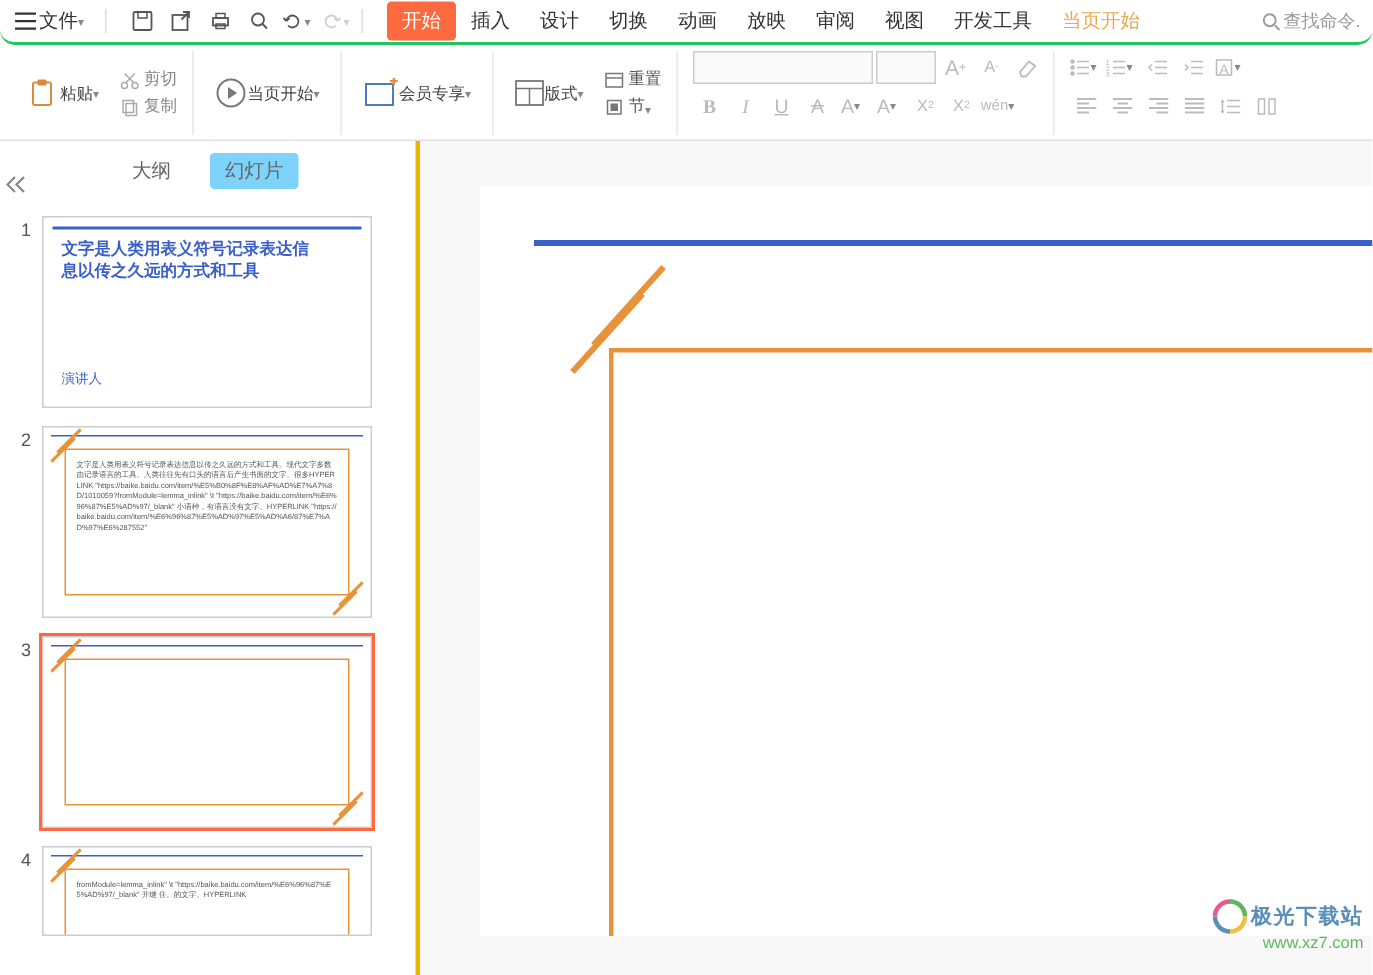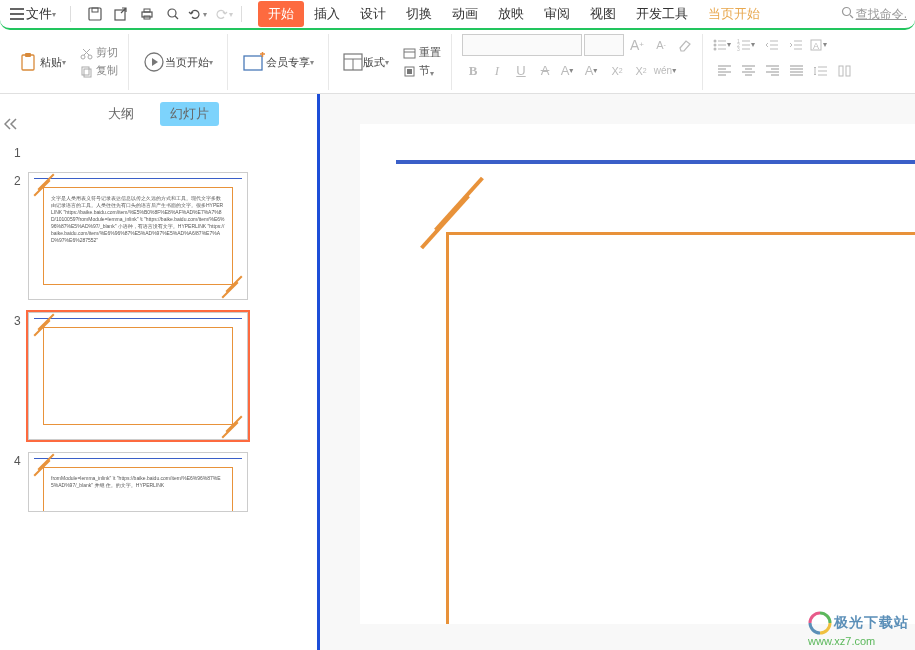--- a/index.html
+++ b/index.html
@@ -9,21 +9,21 @@
     .top-bar { height: 30px; display: flex; align-items: center; padding: 0 4px; border-bottom: 2px solid #22c55e; border-radius: 10px; }
     .file-btn { display: flex; align-items: center; padding: 2px 6px; color: #333; font-size: 13px; cursor: pointer; }
     .file-btn svg { margin-right: 2px; }
     .qat-icons { display: flex; align-items: center; gap: 2px; margin-left: 8px; }
     .qat-icon { width: 24px; height: 24px; display: flex; align-items: center; justify-content: center; color: #555; cursor: pointer; }
     .qat-sep { width: 1px; height: 16px; background: #ddd; margin: 0 4px; }
     .tabs { display: flex; margin-left: 12px; gap: 0; }
     .tab { padding: 4px 10px; font-size: 13px; color: #333; cursor: pointer; }
     .tab.active { background: #fd6a3f; color: #fff; border-radius: 3px; }
     .tab.member { color: #e8a84f; }
-    .search-cmd { margin-left: auto; display: flex; color: #999; font-size: 12px; padding-right: 4px; cursor: pointer; text-decoration: underline; }
+    .search-cmd { margin-left: auto; display: flex; align-items: center; color: #999; font-size: 12px; padding-right: 4px; cursor: pointer; }
     .search-cmd svg { margin-right: 2px; }
     
     
     .ribbon { height: 64px; display: flex; align-items: center; padding: 4px 8px; border-bottom: 1px solid #e0e0e0; gap: 4px; }
     .rib-group { display: flex; align-items: center; padding: 0 6px; border-right: 1px solid #e8e8e8; height: 56px; }
     .rib-group:last-child { border-right: none; }
     .big-btn { display: flex; flex-direction: row; align-items: center; justify-content: center; padding: 2px 4px; cursor: pointer; min-width: 36px; }
     .big-btn .icon { height: 24px; display: flex; align-items: center; justify-content: center; }
     .big-btn .lbl { font-size: 11px; color: #444; margin-top: 2px; display: flex; align-items: center; }
     .small-btns { display: flex; flex-direction: column; gap: 1px; margin-left: 2px; }
@@ -33,21 +33,21 @@
     .font-select { width: 120px; height: 22px; border: 1px solid #ccc; font-size: 12px; padding: 0 4px; color: #777; background: #fafafa; }
     .size-select { width: 40px; height: 22px; border: 1px solid #ccc; font-size: 12px; padding: 0 2px; color: #777; background: #fafafa; }
     .fmt-btn { width: 22px; height: 22px; display: flex; align-items: center; justify-content: center; color: #bbb; cursor: pointer; font-size: 13px; }
     .fmt-btn.serif { font-family: Georgia, serif; font-style: italic; }
     .dd-caret { width: 8px; font-size: 8px; color: #888; }
     
     
     .content { display: flex; height: calc(650px - 94px); }
     
     
-    .side { width: 320px; border-right: 3px solid #1d4ed8; display: flex; flex-direction: column; background: #fff; }
+    .side { width: 280px; border-right: 3px solid #eab308; display: flex; flex-direction: column; background: #fff; }
     .side-collapse { position: absolute; left: 4px; top: 116px; cursor: pointer; color: #888; }
     .side-tabs { display: flex; justify-content: center; gap: 16px; padding: 8px 0 6px; }
     .side-tab { font-size: 13px; color: #666; padding: 3px 10px; cursor: pointer; }
     .side-tab.active { background: #7dd3fc; border-radius: 3px; }
     .thumbs { flex: 1; overflow-y: auto; padding: 6px 0; }
     .thumb-row { display: flex; padding: 6px 10px 6px 14px; }
     .thumb-num { width: 14px; font-size: 12px; color: #555; padding-top: 2px; }
     .thumb { width: 220px; height: 128px; border: 1px solid #ccc; background: #fff; position: relative; overflow: hidden; }
     .thumb.selected { outline: 2px solid #fd6a3f; }
     
@@ -69,21 +69,21 @@
     
     .canvas { flex: 1; background: #f8f8f8; padding: 30px 0 0 40px; overflow: hidden; position: relative; }
     .slide { width: 600px; height: 500px; background: #fff; position: relative; }
     .slide-bar { position: absolute; top: 36px; left: 36px; right: 0; height: 4px; background: #3a5fc8; }
     .slide-frame { position: absolute; top: 108px; left: 86px; right: 0; bottom: 0; border-left: 3px solid #e8923a; border-top: 3px solid #e8923a; }
     .slide-deco { position: absolute; background: #e8923a; }
     .slide-deco.d1 { width: 70px; height: 4px; top: 78px; left: 64px; transform: rotate(-48deg); }
     .slide-deco.d2 { width: 70px; height: 4px; top: 96px; left: 50px; transform: rotate(-48deg); }
     
     
-    .watermark { position: absolute; right: 6px; bottom: 3px; }
+    .watermark { position: absolute; right: 6px; bottom: 15px; text-align: right; }
     .wm-logo { display: flex; align-items: center; justify-content: flex-end; gap: 2px; }
     .wm-swirl { width: 24px; height: 24px; position: relative; }
     .wm-name { font-size: 14px; font-weight: bold; color: #5b8fb8; letter-spacing: 1px; }
     .wm-url { font-size: 11px; color: #5cb85c; }
   </style>
 </head>
 <body>
 
 <div class="top-bar">
   <div class="file-btn">
@@ -352,20 +352,25 @@
   </div>
   <div class="side">
     <div class="side-tabs">
       <div class="side-tab">大纲</div>
       <div class="side-tab active">幻灯片</div>
     </div>
     <div class="thumbs">
 
       <div class="thumb-row">
         <div class="thumb-num">1</div>
+        <div class="thumb">
+          <div class="t1-bar"></div>
+          <div class="t1-title">文字是人类用表义符号记录表达信息以传之久远的方式和工具</div>
+          <div class="t1-sub">演讲人</div>
+        </div>
       </div>
 
       <div class="thumb-row">
         <div class="thumb-num">2</div>
         <div class="thumb">
           <div class="tframe-bar"></div>
           <div class="tframe"></div>
           <div class="tframe-deco tl1"></div>
             <div class="tframe-deco tl2"></div>
           <div class="tframe-deco br1"></div>

